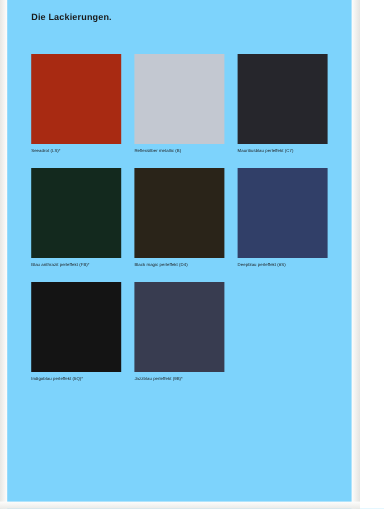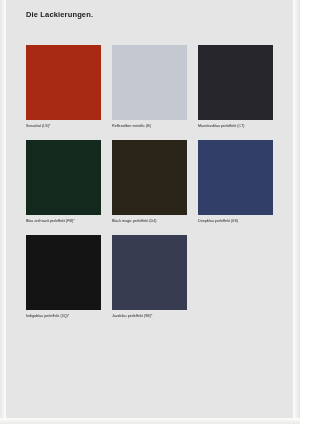--- a/index.html
+++ b/index.html
@@ -11,21 +11,21 @@
     width: 300px;
     height: 424px;
     font-family: "Liberation Sans", sans-serif;
     overflow: hidden;
   }
 
   .page {
     position: relative;
     width: 300px;
     height: 424px;
-    background: #e5e5e5;
+    background: #7dd3fc;
     box-sizing: border-box;
   }
 
   
   .page-edge-left {
     position: absolute;
     left: 0; top: 0;
     width: 6px; height: 424px;
     background: linear-gradient(to right, #e7e7e4, #fdfdfc);
   }

